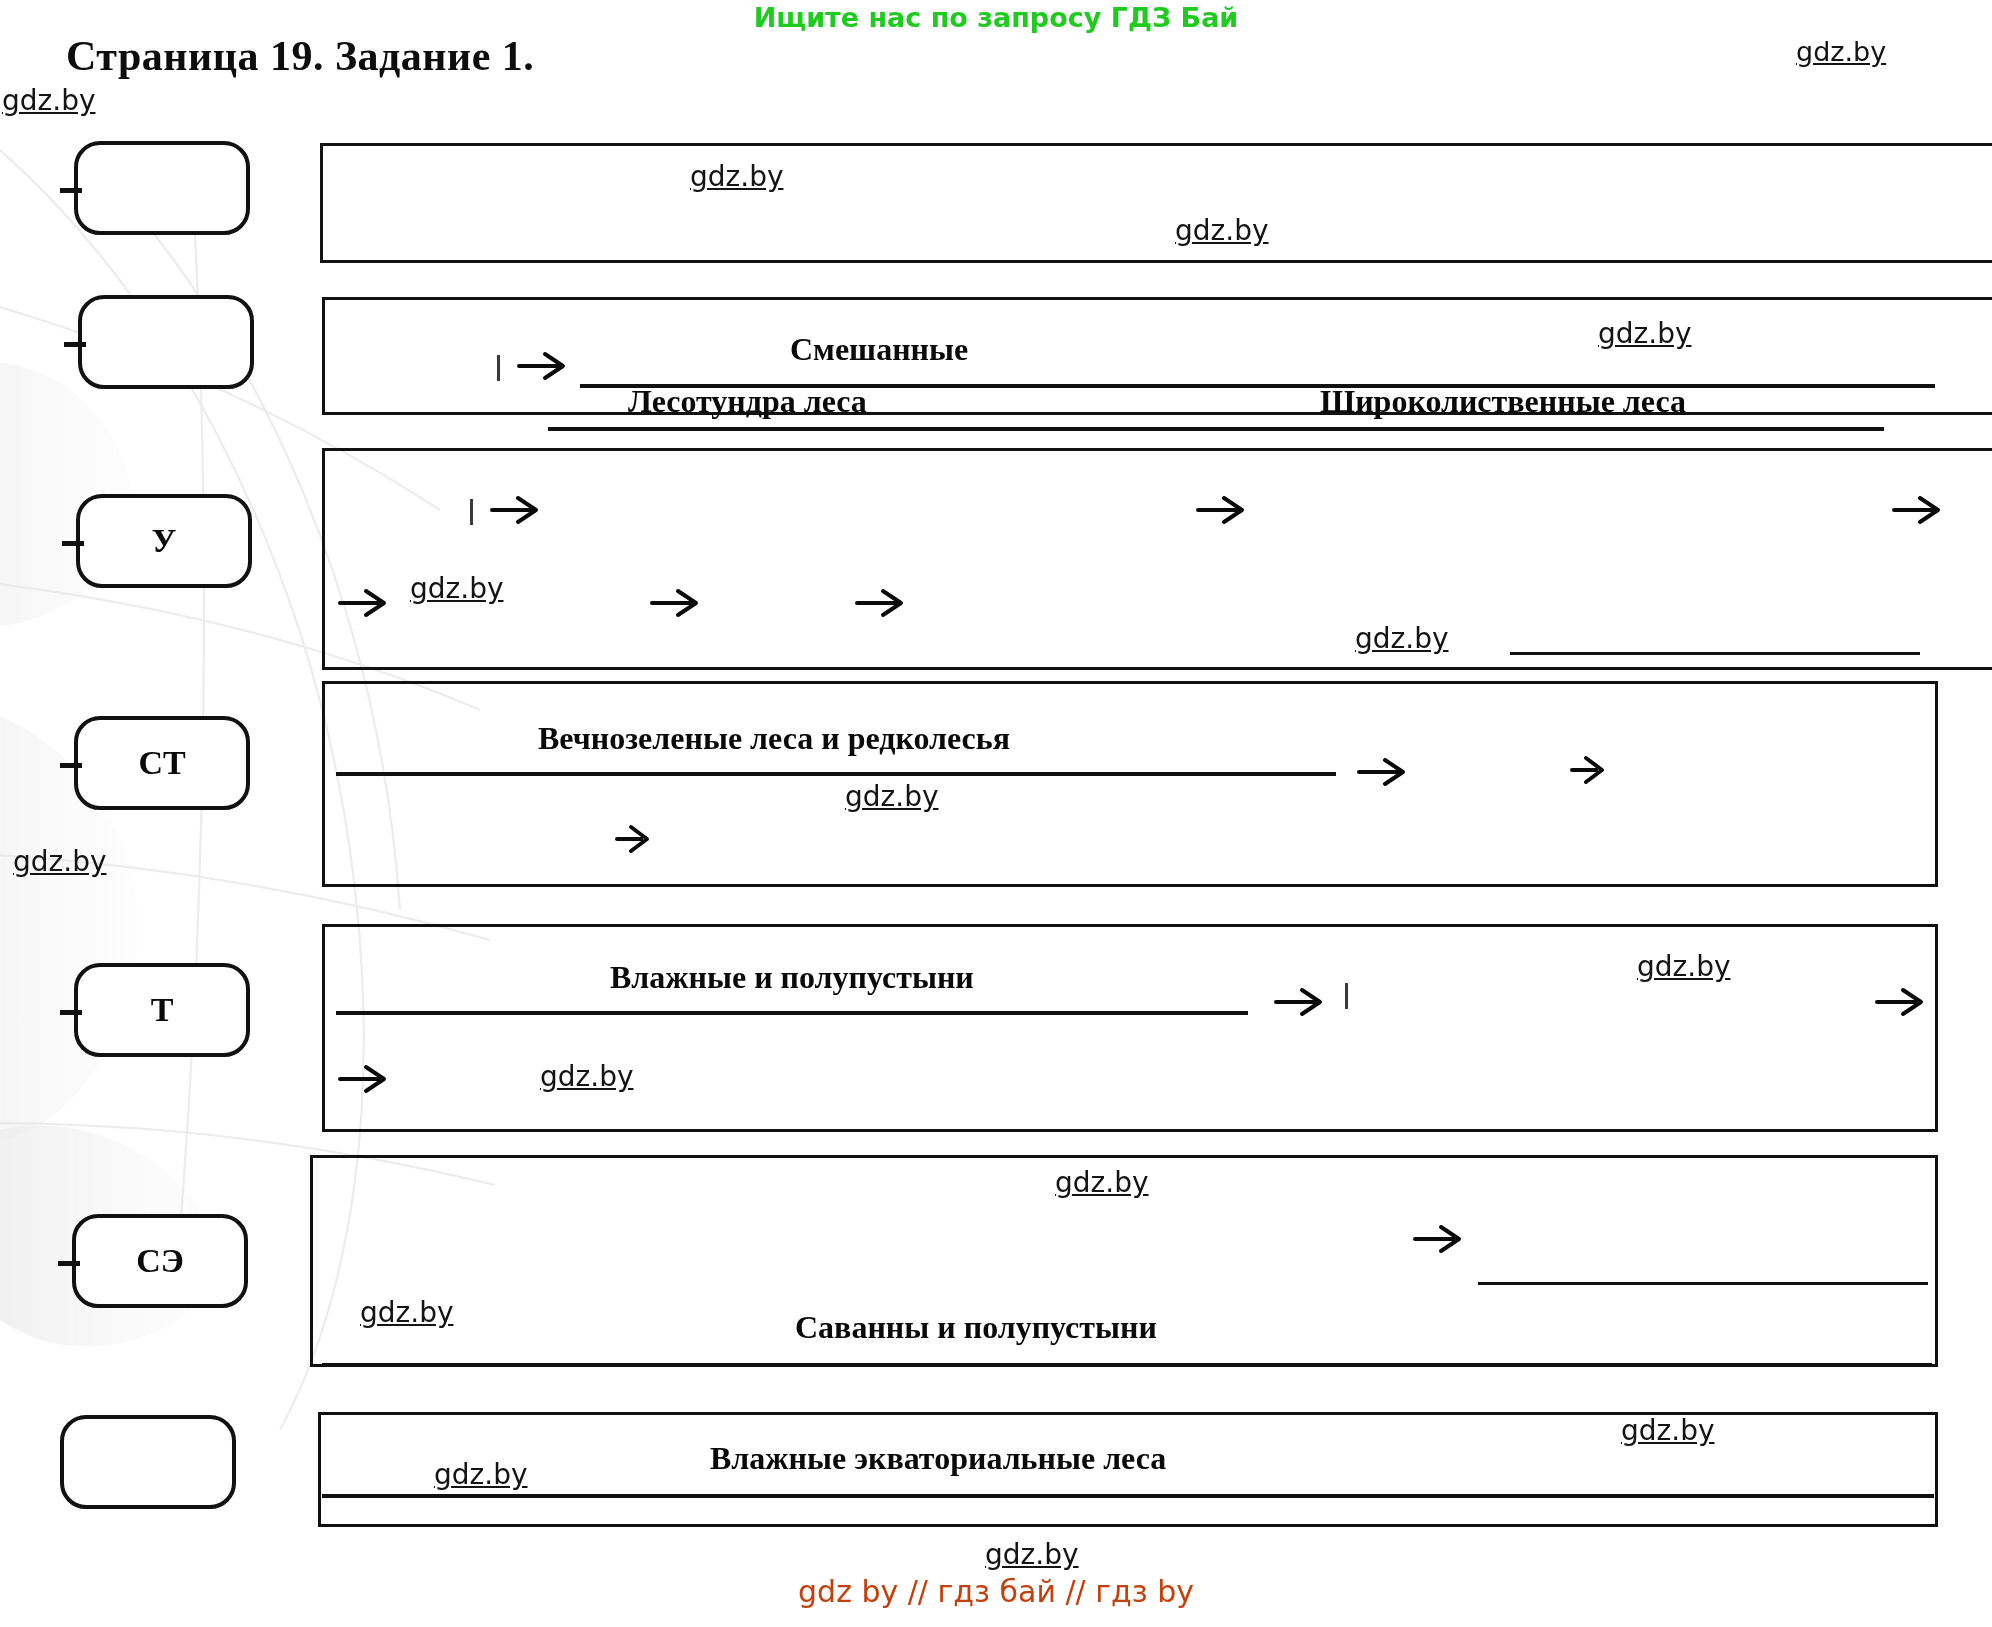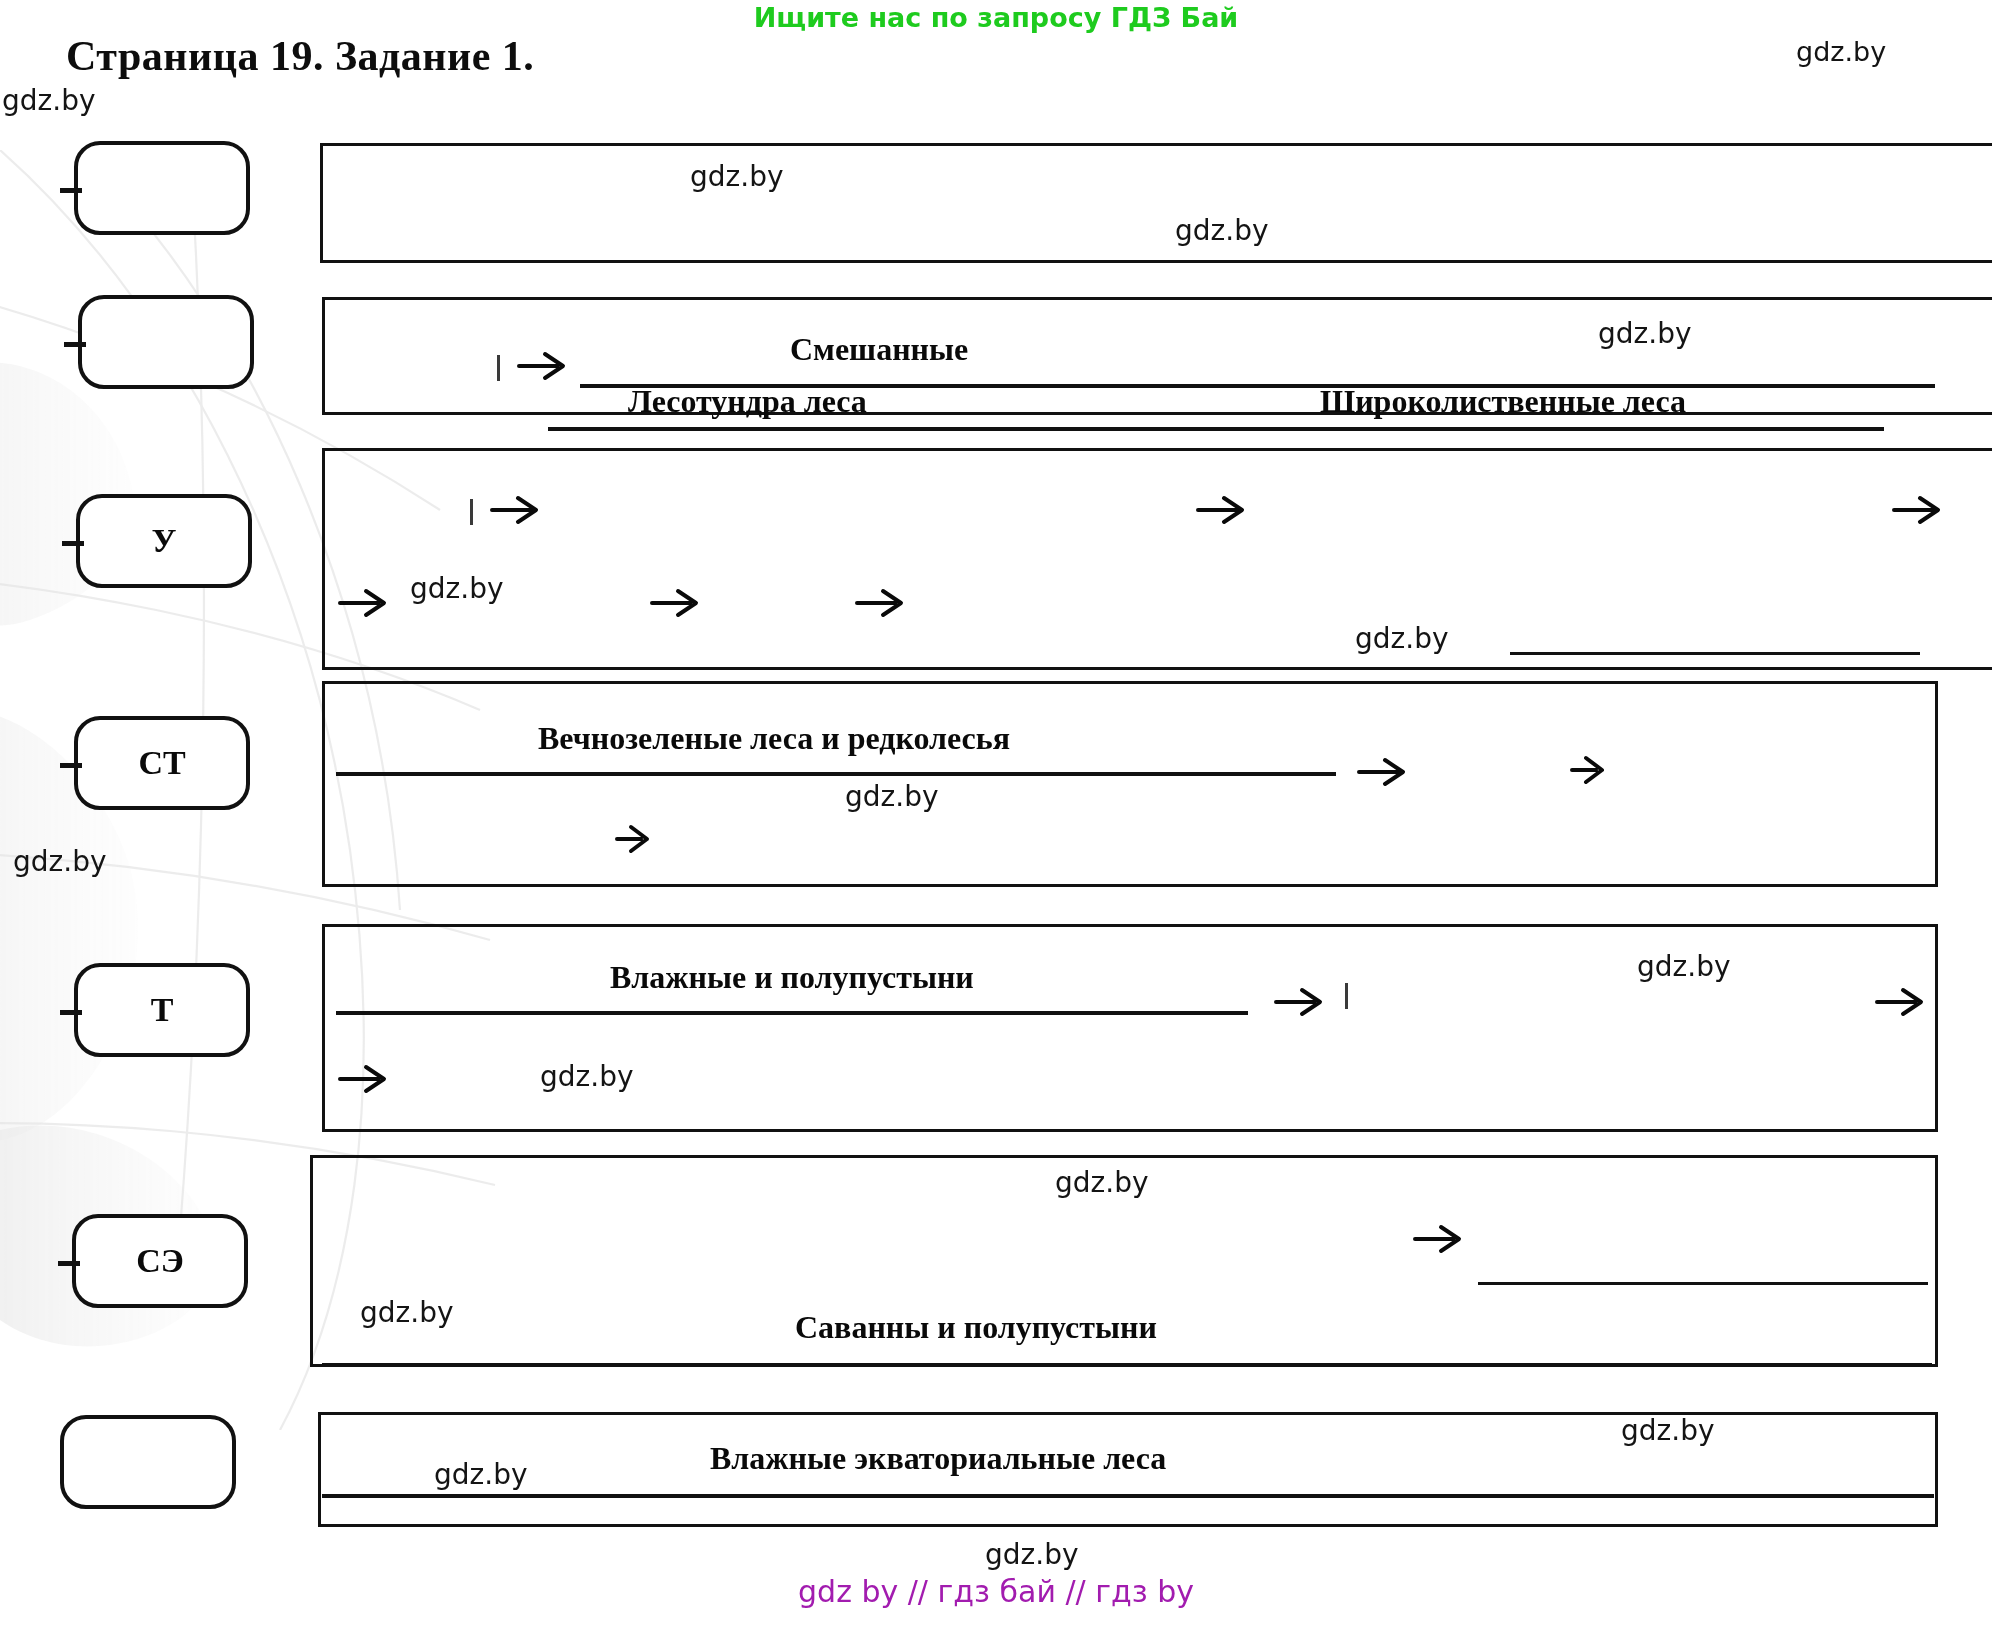--- a/index.html
+++ b/index.html
@@ -53,20 +53,21 @@
   }
 
   
   .wm {
     position: absolute;
     font-family: "DejaVu Sans", "Liberation Sans", sans-serif;
     color: #141414;
     white-space: nowrap;
     z-index: 4;
     pointer-events: none;
+    text-decoration: underline;
   }
 
   
   .tablet {
     position: absolute;
     width: 176px;
     height: 94px;
     border: 4px solid #111;
     border-radius: 26px;
     background: #ffffff;
@@ -133,21 +134,21 @@
 
   
   .footer-links {
     position: absolute;
     left: 0;
     bottom: 18px;
     width: 100%;
     text-align: center;
     font-family: "DejaVu Sans", "Liberation Sans", sans-serif;
     font-size: 30px;
-    color: #a21caf;
+    color: #c2410c;
     z-index: 6;
     white-space: nowrap;
   }
 </style>
 </head>
 <body>
 
 <svg class="globe-bg" viewBox="0 0 620 1280" preserveAspectRatio="none">
   <defs>
     <linearGradient id="landfade" x1="0" y1="0" x2="1" y2="0">

